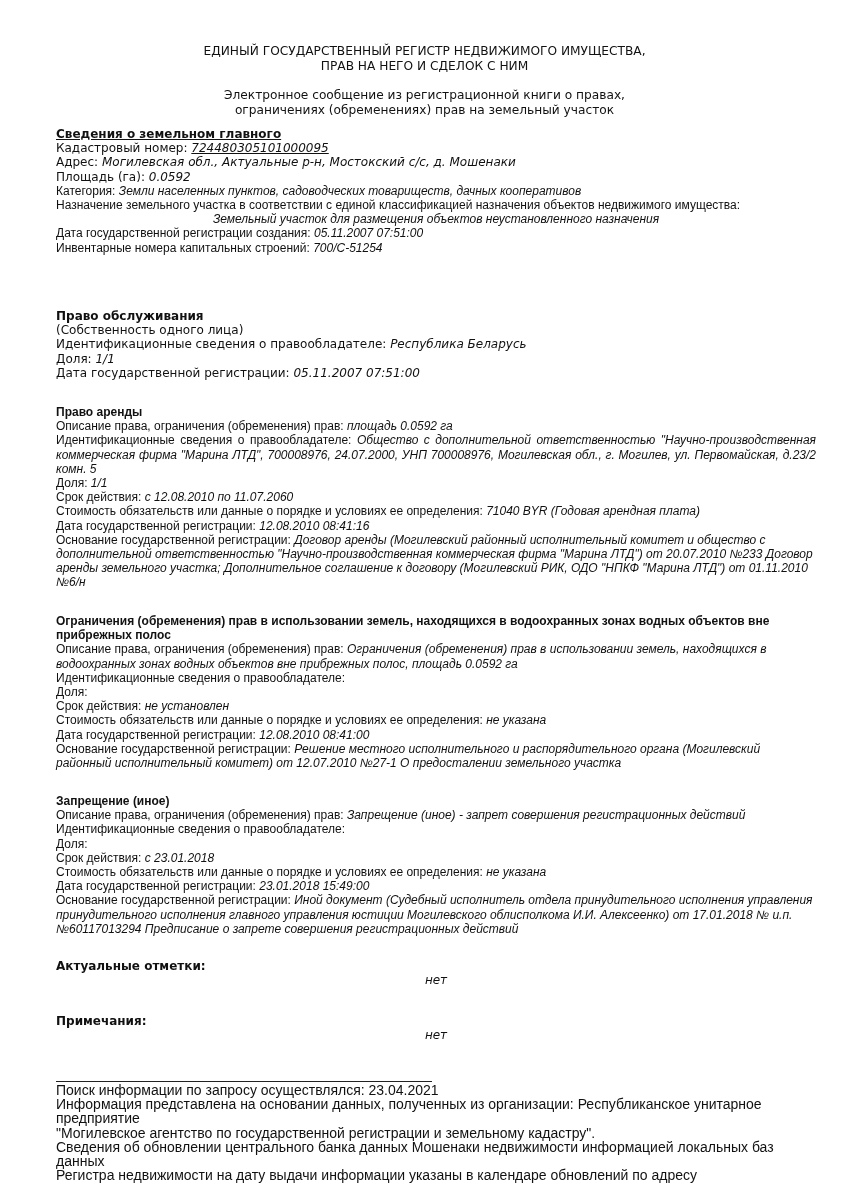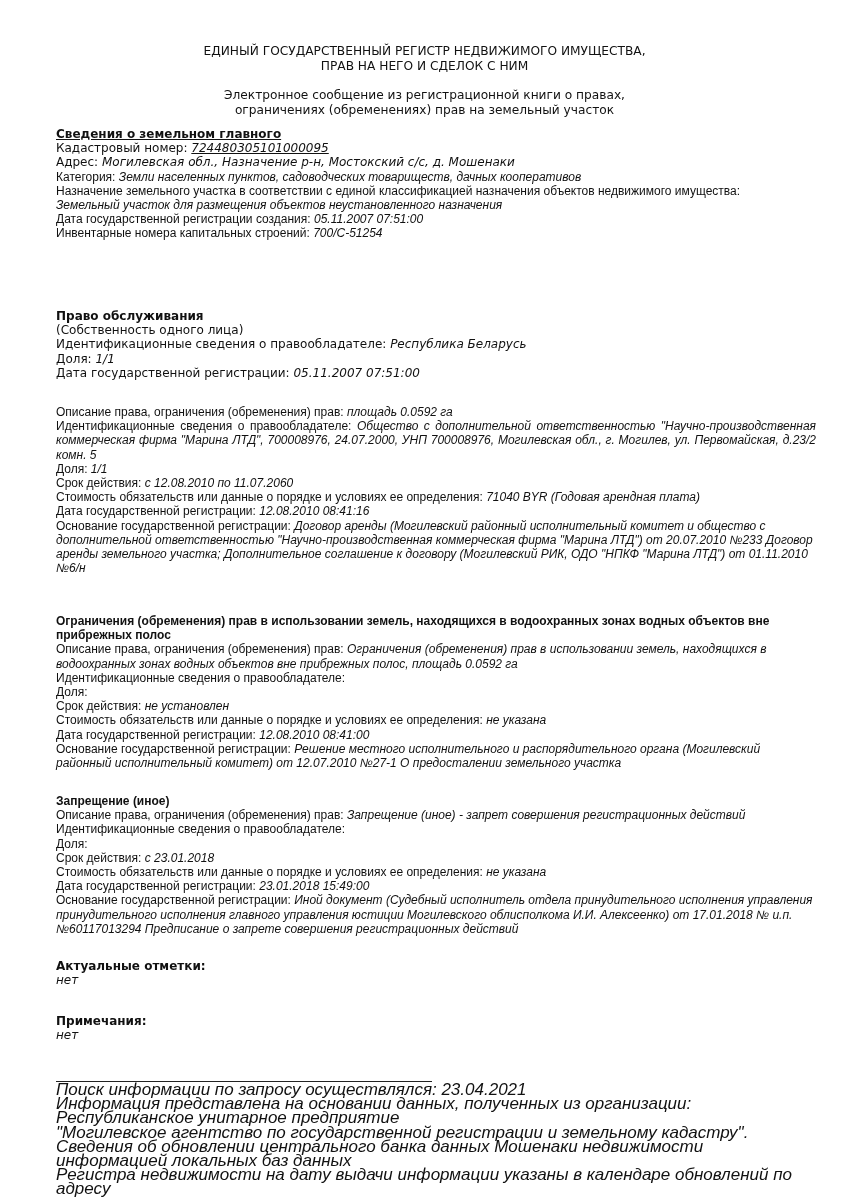--- a/index.html
+++ b/index.html
@@ -11,61 +11,63 @@
   .page { position: absolute; left: 0; top: 0; width: 849px; height: 1000px; }
   .header {
     position: absolute; left: 0; top: 44px; width: 849px; text-align: center;
     font-size: 12.2px; line-height: 15px;
   }
   .header .sub { margin-top: 14px; }
   .sec { position: absolute; left: 56px; width: 760px; font-size: 12px; line-height: 14.2px; }
   .condensed { font-family: Liberation Sans, sans-serif; font-size: 12px; line-height: 14.2px; }
   .sec .title { font-weight: bold; }
   .sec .title.u { text-decoration: underline; }
-  .val { font-style: italic; }
+  .val { font-style: italic; text-align: center; }
   .val.u { text-decoration: underline; }
   .just { text-align: justify; }
   .divider { position: absolute; left: 56px; top: 1081px; width: 376px; height: 0; border-top: 1px solid #222; }
   .footer { position: absolute; left: 56px; top: 1083px; width: 760px;
-    font-family: "Liberation Sans", sans-serif; font-style: italic; font-size: 17px; line-height: 14.2px; }
+    font-family: "Liberation Sans", sans-serif; font-size: 14px; line-height: 14.2px; }
 </style>
 </head>
 <body>
 
 <div class="page">
 
   <div class="header">
     <div>ЕДИНЫЙ ГОСУДАРСТВЕННЫЙ РЕГИСТР НЕДВИЖИМОГО ИМУЩЕСТВА,</div>
     <div>ПРАВ НА НЕГО И СДЕЛОК С НИМ</div>
     <div class="sub">Электронное сообщение из регистрационной книги о правах,</div>
     <div>ограничениях (обременениях) прав на земельный участок</div>
   </div>
 
   <div class="sec" style="top:127px;">
     <div class="title u">Сведения о земельном главного</div>
     <div><span>Кадастровый номер: </span><span class="val u">724480305101000095</span></div>
-    <div><span>Адрес: </span><span class="val">Могилевская обл., Назначение р-н, Мостокский с/с, д. Мошенаки</span></div>
+    <div><span>Адрес: </span><span class="val">Могилевская обл., Актуальные р-н, Мостокский с/с, д. Мошенаки</span></div>
+    <div><span>Площадь (га): </span><span class="val">0.0592</span></div>
     <div class="condensed">
       <div><span>Категория: </span><span class="val">Земли населенных пунктов, садоводческих товариществ, дачных кооперативов</span></div>
       <div>Назначение земельного участка в соответствии с единой классификацией назначения объектов недвижимого имущества:</div>
       <div class="val">Земельный участок для размещения объектов неустановленного назначения</div>
       <div><span>Дата государственной регистрации создания: </span><span class="val">05.11.2007 07:51:00</span></div>
       <div><span>Инвентарные номера капитальных строений: </span><span class="val">700/С-51254</span></div>
     </div>
   </div>
 
   <div class="sec" style="top:309px;">
     <div class="title">Право обслуживания</div>
     <div>(Собственность одного лица)</div>
     <div><span>Идентификационные сведения о правообладателе: </span><span class="val">Республика Беларусь</span></div>
     <div><span>Доля: </span><span class="val">1/1</span></div>
     <div><span>Дата государственной регистрации: </span><span class="val">05.11.2007 07:51:00</span></div>
   </div>
 
   <div class="sec condensed" style="top:405px;">
+    <div class="title">Право аренды</div>
     <div><span>Описание права, ограничения (обременения) прав: </span><span class="val">площадь 0.0592 га</span></div>
     <div class="just"><span>Идентификационные сведения о правообладателе: </span><span class="val">Общество с дополнительной ответственностью "Научно-производственная коммерческая фирма "Марина ЛТД", 700008976, 24.07.2000, УНП 700008976, Могилевская обл., г. Могилев, ул. Первомайская, д.23/2 комн. 5</span></div>
     <div><span>Доля: </span><span class="val">1/1</span></div>
     <div><span>Срок действия: </span><span class="val">с 12.08.2010 по 11.07.2060</span></div>
     <div><span>Стоимость обязательств или данные о порядке и условиях ее определения: </span><span class="val">71040 BYR (Годовая арендная плата)</span></div>
     <div><span>Дата государственной регистрации: </span><span class="val">12.08.2010 08:41:16</span></div>
     <div><span>Основание государственной регистрации: </span><span class="val">Договор аренды (Могилевский районный исполнительный комитет и общество с дополнительной ответственностью "Научно-производственная коммерческая фирма "Марина ЛТД") от 20.07.2010 №233 Договор аренды земельного участка; Дополнительное соглашение к договору (Могилевский РИК, ОДО "НПКФ "Марина ЛТД") от 01.11.2010 №6/н</span></div>
   </div>
 
   <div class="sec condensed" style="top:614px;">

